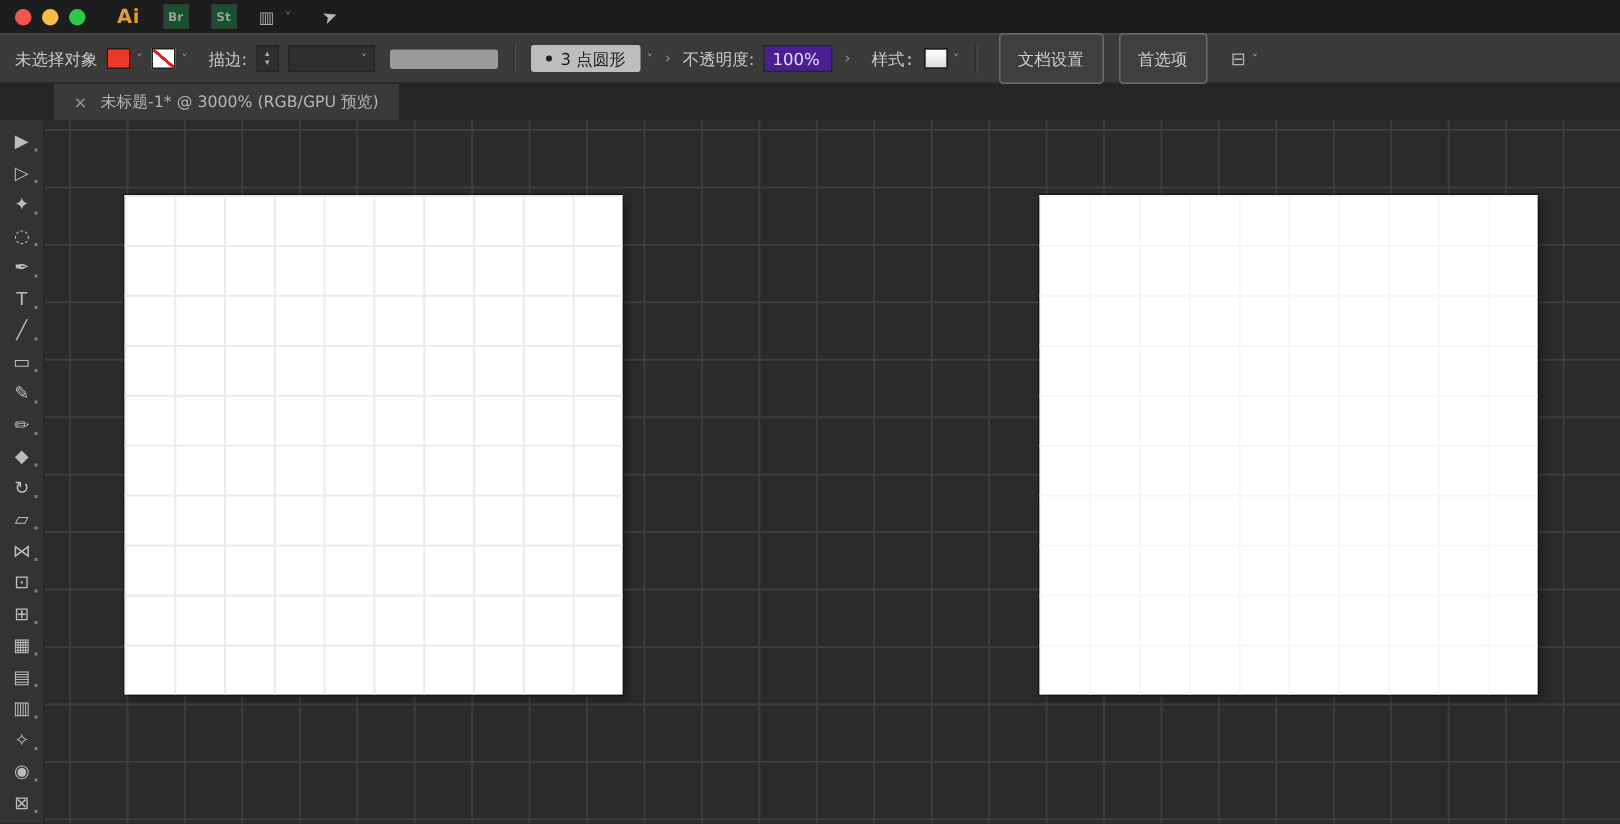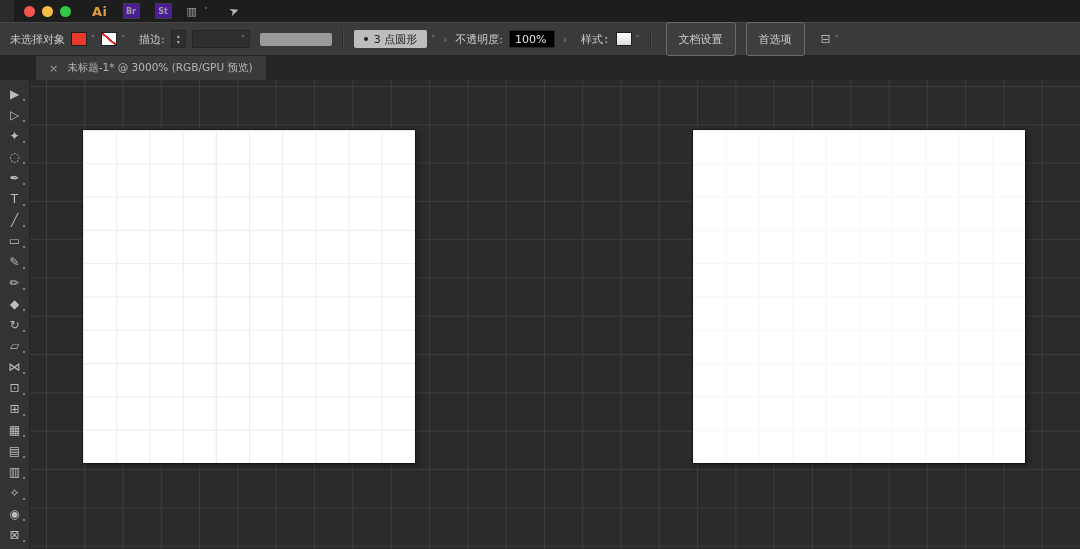--- a/index.html
+++ b/index.html
@@ -6,32 +6,32 @@
   html,body { width:1080px; height:549px; overflow:hidden; }
   body {
     position:relative;
     background:#2b2b2b;
     font-family:"DejaVu Sans","Liberation Sans",sans-serif;
     -webkit-font-smoothing:antialiased;
   }
 
   
   .titlebar{
-    position:absolute; top:0; left:14px; right:0; height:22px;
+    position:absolute; top:0; left:0; right:0; height:22px;
     background:#1d1d1d; display:flex; align-items:center;
     padding-left:10px; gap:7px; z-index:5;
   }
   .traffic{ width:11px; height:11px; border-radius:50%; }
   .t-red{ background:#f4564f; }
   .t-yellow{ background:#f8bd45; }
   .t-green{ background:#33c748; }
   .ai-logo{ color:#e09c3c; font-weight:bold; font-size:13px; margin-left:14px; letter-spacing:0.5px; }
   .badge{
     width:17px; height:16px; margin-left:8px;
-    background:#4c1d95; border:1px solid #3c3c3c;
+    background:#14532d; border:1px solid #3c3c3c;
     color:#9c9c9c; font-size:8px; font-weight:bold;
     display:flex; align-items:center; justify-content:center;
   }
   .tb-icon{ color:#a8a8a8; font-size:11px; margin-left:8px; }
   .tb-chevron{ color:#8a8a8a; font-size:8px; }
   .share-icon{ color:#b5b5b5; font-size:12px; margin-left:14px; display:inline-block; transform:rotate(-20deg); }
 
   
   .controlbar{
     position:absolute; top:22px; left:0; right:0; height:34px;
@@ -61,21 +61,21 @@
   }
   .brush-preview{ width:72px; height:13px; background:#9a9a9a; border-radius:2px; margin-left:4px; }
   .sep{ width:2px; height:20px; background:#2c2c2c; border-right:1px solid #4a4a4a; margin:0 4px; }
   .brush-combo{
     height:18px; background:#bdbdbd; border-radius:2px; color:#1f1f1f;
     display:flex; align-items:center; gap:6px; padding:0 10px; font-size:11px;
   }
   .brush-dot{ width:4px; height:4px; border-radius:50%; background:#1f1f1f; }
   .expander{ color:#8f8f8f; font-size:10px; margin:0 2px; }
   .opacity-input{
-    width:46px; height:18px; background:#000000; border:1px solid #272727;
+    width:46px; height:18px; background:#4c1d95; border:1px solid #272727;
     color:#e4e4e4; font-size:11px; display:flex; align-items:center; padding-left:5px;
   }
   .cb-button{
     height:20px; padding:16px 12px; background:#3f3f3f;
     border:1px solid #6b6b6b; border-radius:3px;
     color:#cecece; font-size:11px; display:flex; align-items:center; margin-left:4px;
   }
   .panel-icon{ color:#b0b0b0; font-size:12px; margin-left:10px; }
 
   

